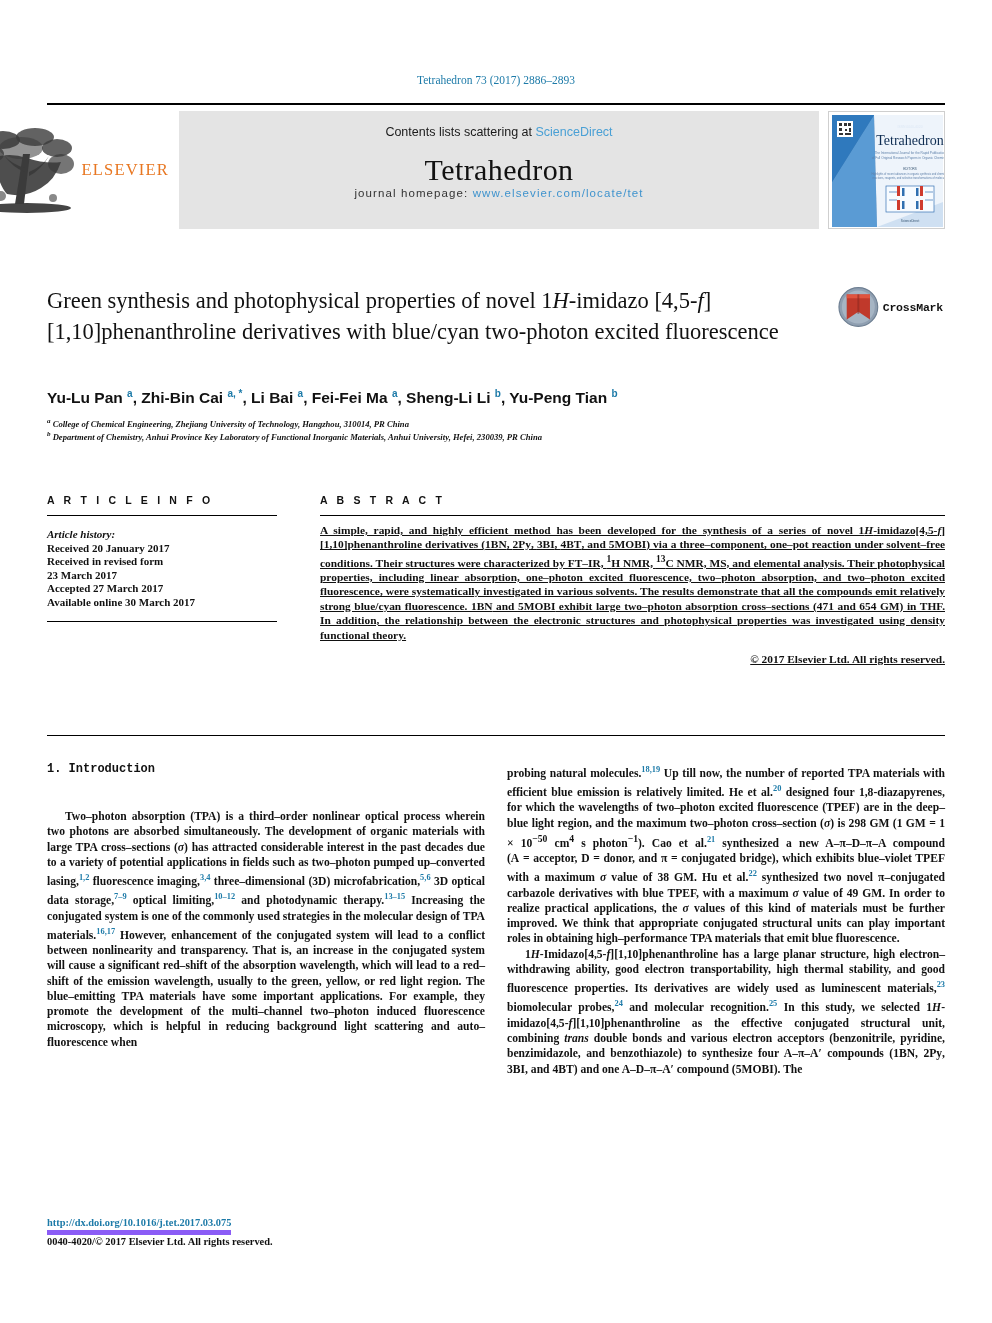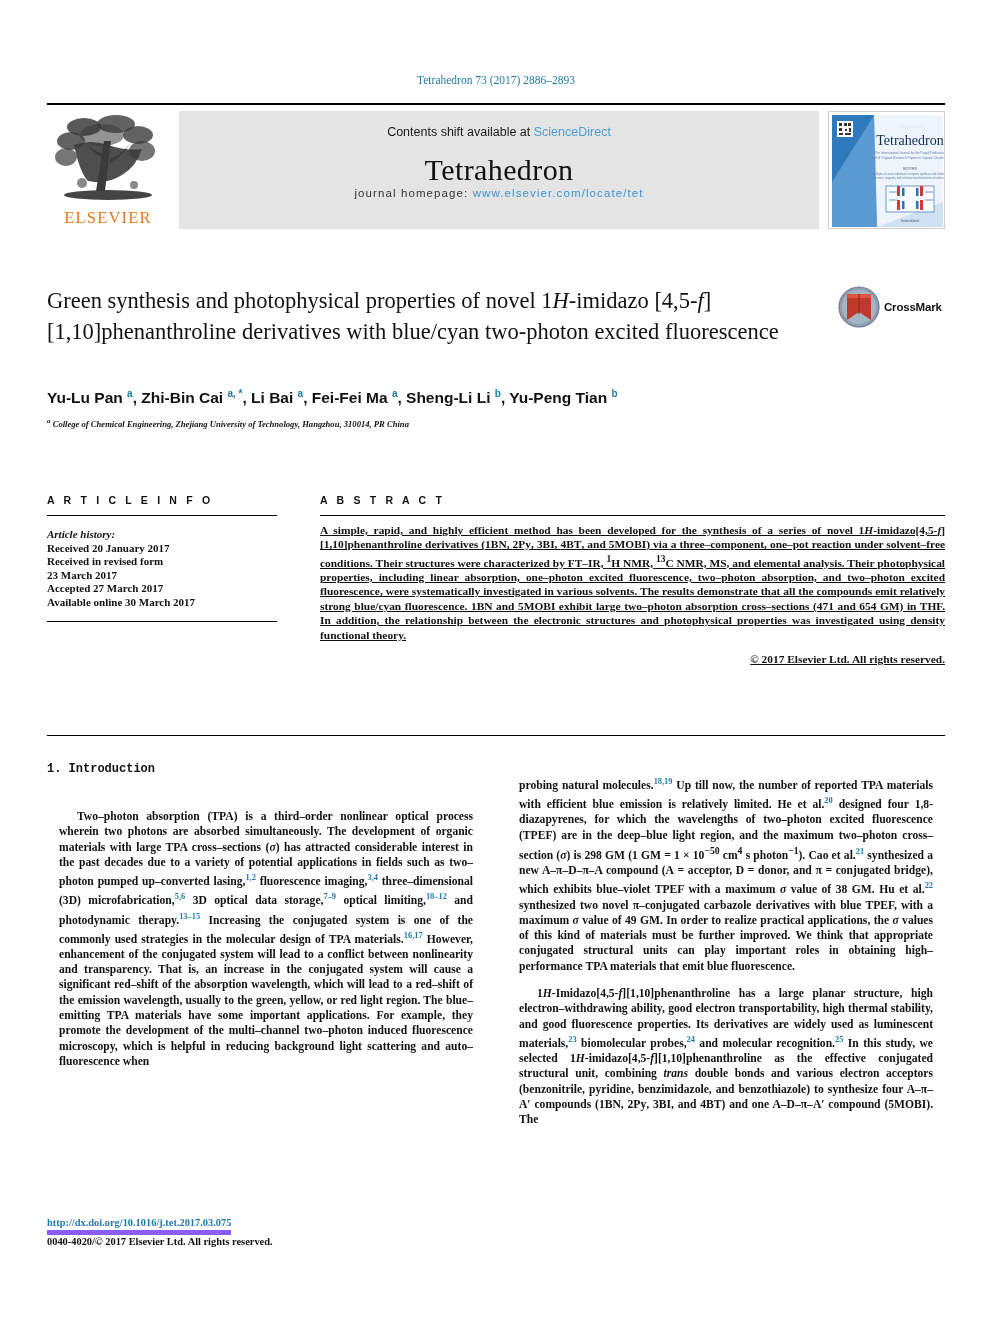--- a/index.html
+++ b/index.html
@@ -22,21 +22,21 @@
     font-family: "Liberation Serif", serif;
   }
 
   
   .masthead {
     position: absolute; left: 47px; top: 103px; width: 898px; height: 125px;
     border-top: 2.5px solid #000;
   }
   .elsevier-logo {
     position: absolute; left: 0; top: 6px; width: 122px; height: 118px;
-    display: flex; flex-direction: column; align-items: center; justify-content: space-between;
+    display: flex; align-items: center; justify-content: flex-end;
   }
   .tree-wrap { width: 108px; height: 92px; }
   .elsevier-word {
     color: #e87722; font-size: 16.5px; letter-spacing: 1.2px;
     font-family: "Liberation Serif", serif; font-weight: 400;
     margin-bottom: 1px;
   }
   .banner {
     position: absolute; left: 132px; top: 6px; width: 640px; height: 118px;
     background: #e4e4e4;
@@ -65,21 +65,21 @@
   .title {
     position: absolute; left: 47px; top: 285px; width: 780px;
     font-size: 22.5px; line-height: 31px; color: #111;
     font-family: "Liberation Serif", serif;
   }
   .crossmark {
     position: absolute; left: 838px; top: 284px; width: 105px; height: 46px;
     display: flex; align-items: center;
   }
   .crossmark-label {
-    font-family: Liberation Sans, sans-serif; font-weight: bold;
+    font-family: Liberation Mono, monospace; font-weight: bold;
     font-size: 11.5px; color: #111; margin-left: 4px; letter-spacing: -0.2px;
   }
 
   .authors {
     position: absolute; left: 47px; top: 388px; width: 800px;
     font-size: 15.5px; font-family: "Liberation Sans", sans-serif;
     font-weight: bold; color: #111;
   }
   .authors sup { color: #1c7aa8; font-size: 10px; font-weight: bold; }
   .affil {
@@ -125,21 +125,21 @@
   .col-right { left: 507px; width: 438px; }
   .body-head {
     font-family: Liberation Mono, monospace; font-weight: bold;
     font-size: 12px; color: #111; margin-bottom: 33px;
   }
   .bodytext {
     font-size: 11.6px; line-height: 15.3px; text-align: justify;
     font-family: "Liberation Serif", serif; font-weight: bold; color: #111;
     hyphens: auto;
   }
-  .bodytext p { margin: 12px; text-indent: 18px; }
+  .bodytext p { margin: 0; text-indent: 18px; }
   .bodytext sup.ref { color: #1c7aa8; font-size: 8.4px; font-weight: bold; }
   .it { font-style: italic; }
 
   
   .footnote {
     position: absolute; left: 47px; top: 1158px; width: 438px;
     font-size: 10.2px; line-height: 13.2px;
     font-family: "Liberation Serif", serif; font-weight: bold; color: #111;
   }
   .footnote .rule { border-top: 1px solid #000; width: 125px; margin-bottom: 5px; }
@@ -183,21 +183,21 @@
             <circle cx="28" cy="72" r="5" opacity="0.6"></circle>
             <circle cx="80" cy="74" r="4" opacity="0.6"></circle>
           </g>
         </svg>
       </div>
       <div class="elsevier-word">ELSEVIER</div>
     </div>
 
     <div class="banner">
       <div class="banner-contents">
-        <span>Contents shift available at </span><span class="sd">ScienceDirect</span>
+        <span>Contents lists scattering at </span><span class="sd">ScienceDirect</span>
       </div>
       <div class="banner-journal">Tetrahedron</div>
       <div class="banner-home">
         <span>journal homepage: </span><span class="url">www.elsevier.com/locate/tet</span>
       </div>
     </div>
 
     <div class="cover">
       <svg viewBox="0 0 117 118" width="117" height="118" aria-hidden="true">
         <rect x="0" y="0" width="117" height="118" fill="#ffffff"></rect>
@@ -268,20 +268,23 @@
     <span><span>Zhi-Bin Cai</span> <sup>a, *</sup></span>,
     <span><span>Li Bai</span> <sup>a</sup></span>,
     <span><span>Fei-Fei Ma</span> <sup>a</sup></span>,
     <span><span>Sheng-Li Li</span> <sup>b</sup></span>,
     <span><span>Yu-Peng Tian</span> <sup>b</sup></span>
   </div>
 
   <div class="affil affil-a">
     <sup>a</sup> <span>College of Chemical Engineering, Zhejiang University of Technology, Hangzhou, 310014, PR China</span>
   </div>
+  <div class="affil affil-b">
+    <sup>b</sup> <span>Department of Chemistry, Anhui Province Key Laboratory of Functional Inorganic Materials, Anhui University, Hefei, 230039, PR China</span>
+  </div>
 
   <div class="infocol">
     <div class="sec-head">A R T I C L E  I N F O</div>
     <div class="info-body">
       <div class="lbl">Article history:</div>
       <div>Received 20 January 2017</div>
       <div>Received in revised form</div>
       <div>23 March 2017</div>
       <div>Accepted 27 March 2017</div>
       <div>Available online 30 March 2017</div>

